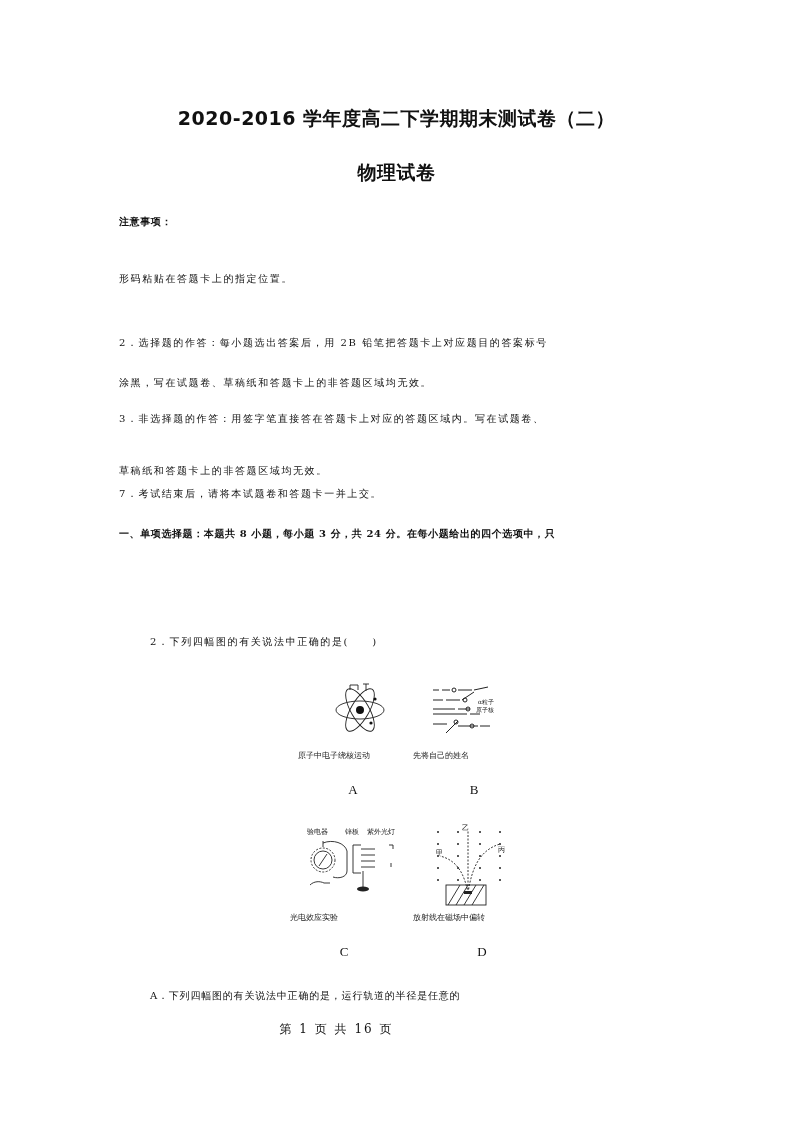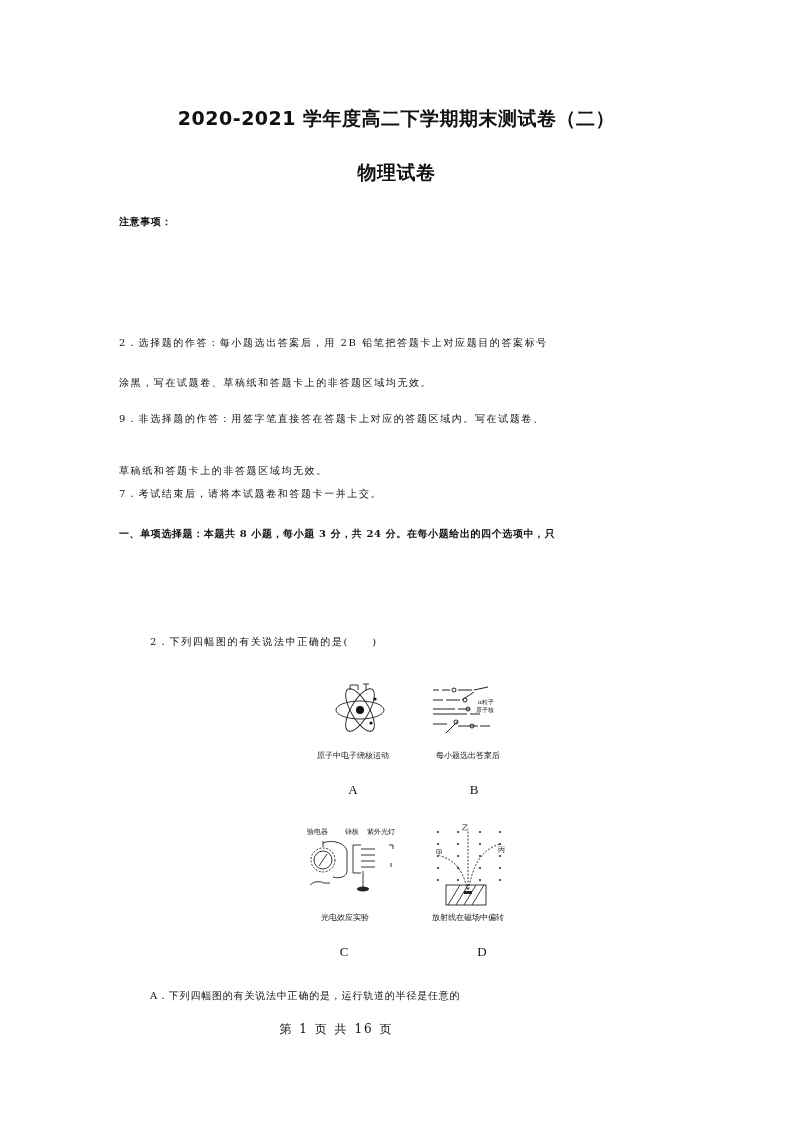--- a/index.html
+++ b/index.html
@@ -6,42 +6,43 @@
   body { width: 793px; height: 1122px; position: relative; overflow: hidden;
          font-family: "DejaVu Serif", "Liberation Serif", serif; color: #111; }
   .abs { position: absolute; }
   .title { left: 0; width: 793px; text-align: center; font-family: "DejaVu Sans", "Liberation Sans", sans-serif;
            font-weight: bold; font-size: 19px; letter-spacing: 0.5px; }
   .t1 { top: 106px; }
   .t2 { top: 160px; }
   .body-text { left: 119px; width: 560px; font-size: 10px; line-height: 28px; letter-spacing: 1.6px; }
   .bold { font-weight: bold; letter-spacing: 0.6px; }
   .fig { width: 80px; height: 70px; }
-  .cap { font-size: 8px; text-align: center; width: 110px; color: #222; letter-spacing: 0; font-family: "DejaVu Sans", sans-serif; }
+  .cap { font-size: 8px; width: 110px; color: #222; letter-spacing: 0; font-family: "DejaVu Sans", sans-serif; }
   .lbl { font-size: 13px; width: 20px; text-align: center; font-family: "Liberation Serif", serif; }
   .footer { left: 0; width: 673px; text-align: center; top: 1021px; font-size: 12px; letter-spacing: 2px; }
 </style>
 </head>
 <body>
 
-<div class="abs title t1">2020-2021 学年度高二下学期期末测试卷（二）</div>
+<div class="abs title t1">2020-2016 学年度高二下学期期末测试卷（二）</div>
 <div class="abs title t2">物理试卷</div>
 
 <div class="abs body-text bold" style="top:208px;">注意事项：</div>
 
 <div class="abs body-text" style="top:253px;">
+  <div style="margin-top:12px">形码粘贴在答题卡上的指定位置。</div>
 </div>
 
 <div class="abs body-text" style="top:329px;">
   <div>2．选择题的作答：每小题选出答案后，用 2B 铅笔把答题卡上对应题目的答案标号</div>
   <div style="margin-top:12px">涂黑，写在试题卷、草稿纸和答题卡上的非答题区域均无效。</div>
 </div>
 
 <div class="abs body-text" style="top:405px;">
-  <div>9．非选择题的作答：用签字笔直接答在答题卡上对应的答题区域内。写在试题卷、</div>
+  <div>3．非选择题的作答：用签字笔直接答在答题卡上对应的答题区域内。写在试题卷、</div>
   <div style="margin-top:24px">草稿纸和答题卡上的非答题区域均无效。</div>
 </div>
 
 <div class="abs body-text" style="top:480px;">7．考试结束后，请将本试题卷和答题卡一并上交。</div>
 
 <div class="abs body-text bold" style="top:520px;">
   <div>一、单项选择题：本题共 8 小题，每小题 3 分，共 24 分。在每小题给出的四个选项中，只</div>
 </div>
 
 <div class="abs body-text" style="left:150px; top:628px;">2．下列四幅图的有关说法中正确的是(　　)</div>
@@ -74,21 +75,21 @@
     </g>
     <circle cx="26" cy="12" r="2" fill="none" stroke="#222"></circle>
     <circle cx="37" cy="22" r="2" fill="none" stroke="#222"></circle>
     <circle cx="40" cy="31" r="2" fill="none" stroke="#222"></circle>
     <circle cx="28" cy="44" r="2" fill="none" stroke="#222"></circle>
     <circle cx="44" cy="48" r="2" fill="none" stroke="#222"></circle>
     <text x="50" y="26" font-size="6" fill="#222">α粒子</text>
     <text x="48" y="34" font-size="6" fill="#222">原子核</text>
   </svg>
 </div>
-<div class="abs cap" style="left:413px; top:750px;">每小题选出答案后</div>
+<div class="abs cap" style="left:413px; top:750px;">先将自己的姓名</div>
 <div class="abs lbl" style="left:464px; top:782px;">B</div>
 
 <div class="abs" style="left:305px; top:825px;">
   <svg width="95" height="75" viewBox="0 0 95 75">
     <text x="2" y="9" font-size="7" fill="#222">验电器</text>
     <text x="40" y="9" font-size="7" fill="#222">锌板</text>
     <text x="62" y="9" font-size="7" fill="#222">紫外光灯</text>
     <g fill="none" stroke="#222" stroke-width="0.9">
       <circle cx="18" cy="35" r="12" stroke-dasharray="2 1.5"></circle>
       <circle cx="18" cy="35" r="9"></circle>

